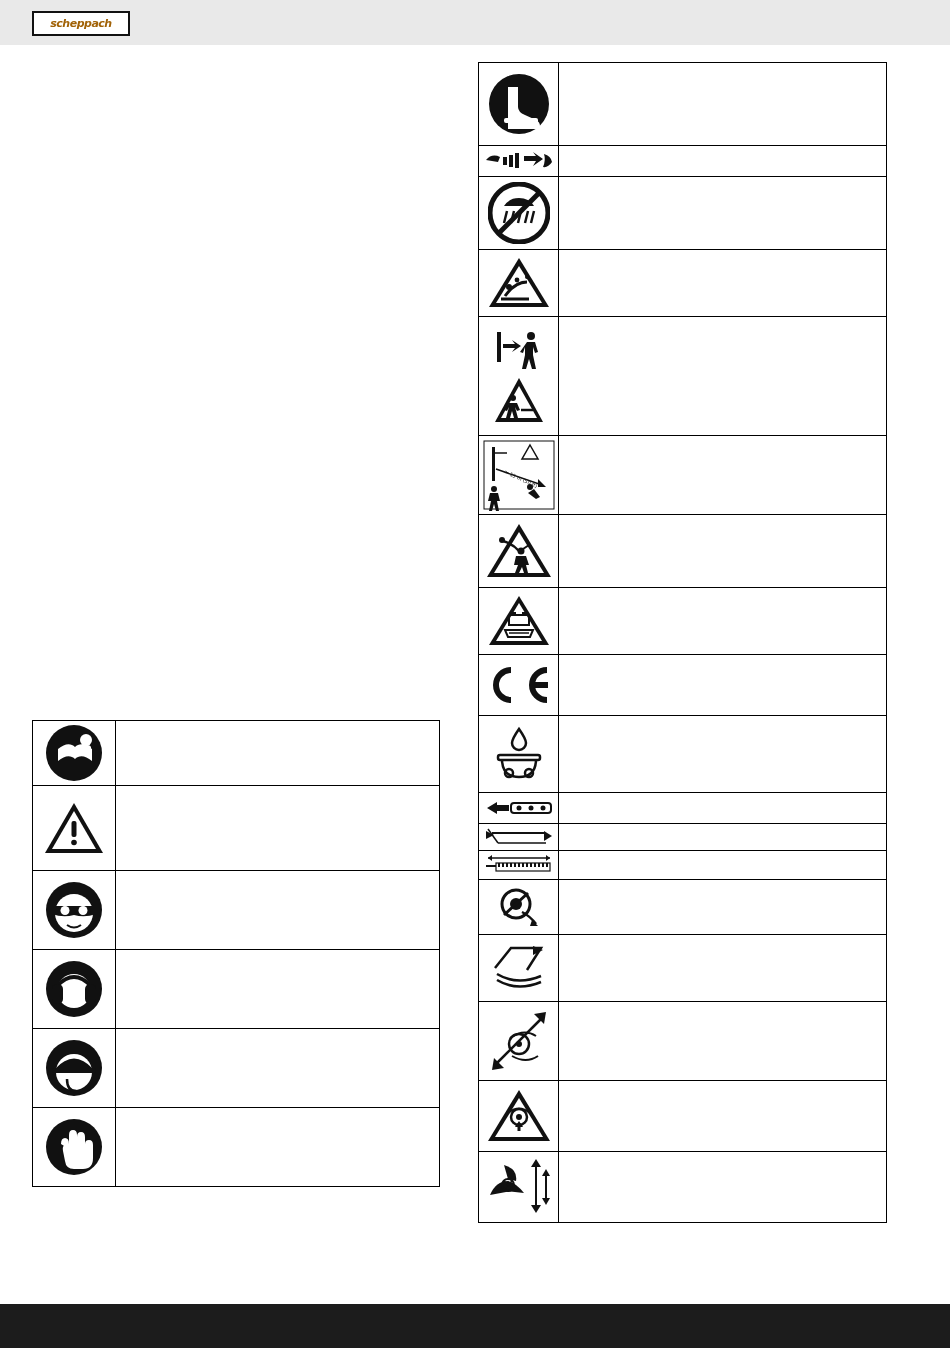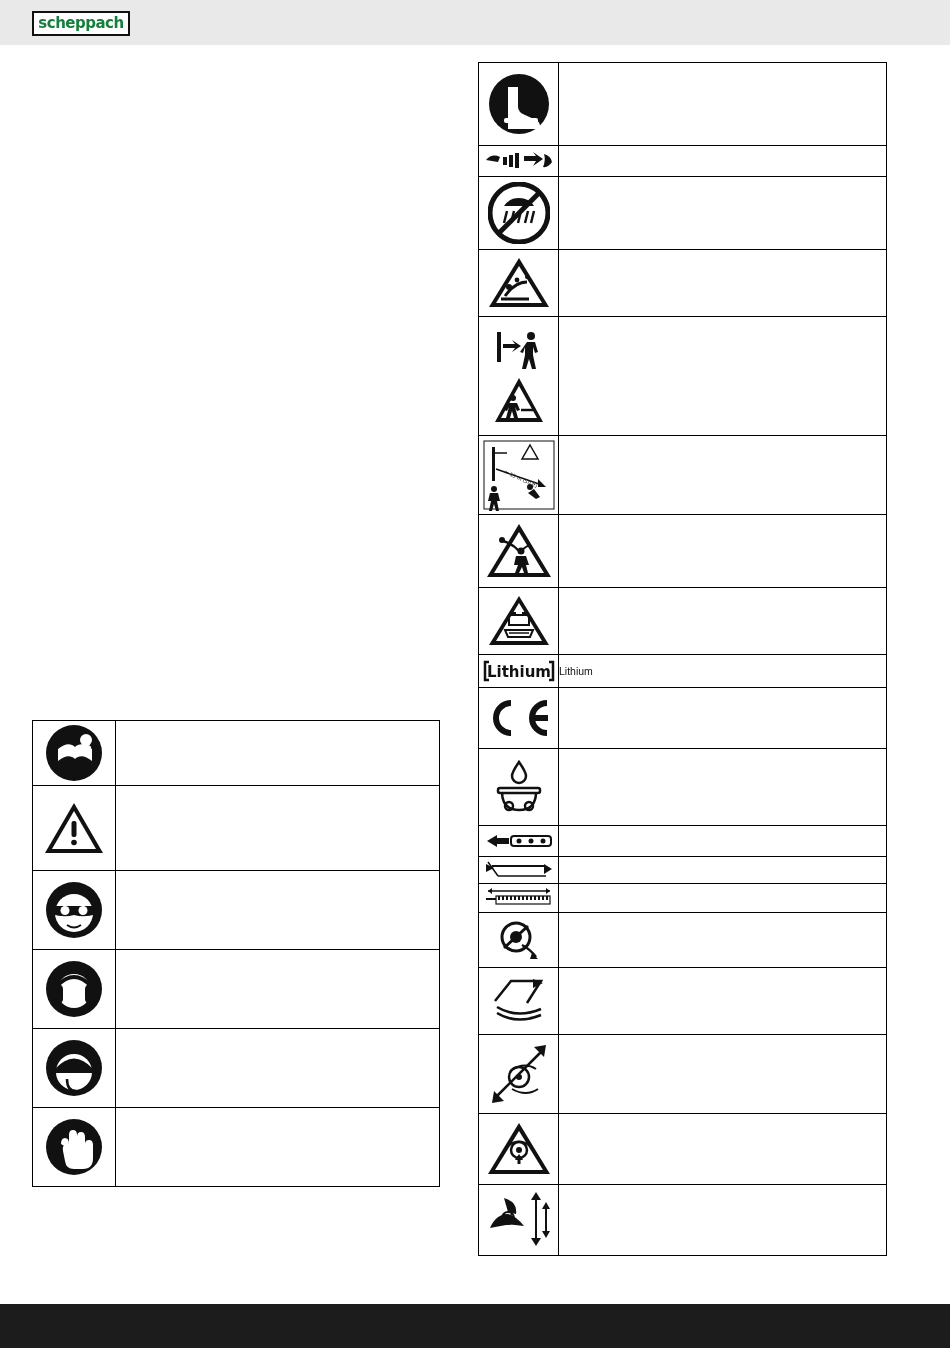--- a/index.html
+++ b/index.html
@@ -32,24 +32,25 @@
     height: 25px;
     border: 2px solid #111111;
     background: #ffffff;
     box-sizing: border-box;
     display: flex;
     align-items: center;
     justify-content: center;
   }
   .brand-logo-text {
     font-family: "DejaVu Sans", sans-serif;
-    font-size: 15px;
+    font-size: 11px;
     font-weight: bold;
+    font-style: italic;
     letter-spacing: -0.5px;
-    color: #15803d;
+    color: #a16207;
     line-height: 1;
   }
 
   
   .page-footer {
     position: absolute;
     left: 0;
     bottom: 0;
     width: 950px;
     height: 44px;
@@ -354,32 +355,20 @@
               <rect x="25" y="19" width="4" height="3" fill="#111"></rect>
               <rect x="35" y="19" width="4" height="3" fill="#111"></rect>
               <path d="M18 37 h28 l-3 7 h-22 z" fill="none" stroke="#111" stroke-width="2"></path>
               <line x1="22" y1="40" x2="42" y2="40" stroke="#111" stroke-width="1.5"></line>
             </svg>
           </div>
         </td>
         <td class="cell-text"></td>
       </tr>
 
-      <tr>
-        <td class="cell-icon" style="height:32px;">
-          <div class="icon-wrap" style="gap:2px;">
-            <svg width="72" height="22" viewBox="0 0 72 22">
-              <path d="M6 2 h-4 v18 h4" stroke="#111" stroke-width="2.5" fill="none"></path>
-              <path d="M66 2 h4 v18 h-4" stroke="#111" stroke-width="2.5" fill="none"></path>
-              <text x="36" y="17" font-family="DejaVu Sans" font-size="15" font-weight="bold" fill="#111" text-anchor="middle">Lithium</text>
-            </svg>
-          </div>
-        </td>
-        <td class="cell-text">Lithium</td>
-      </tr>
 
       <tr>
         <td class="cell-icon" style="height:60px;">
           <div class="icon-wrap">
             <svg width="72" height="42" viewBox="0 0 72 42">
               <path d="M28 6 A15 15 0 1 0 28 36" stroke="#111" stroke-width="6" fill="none"></path>
               <path d="M64 6 A15 15 0 1 0 64 36" stroke="#111" stroke-width="6" fill="none"></path>
               <rect x="49" y="18" width="16" height="6" fill="#111"></rect>
             </svg>
           </div>

